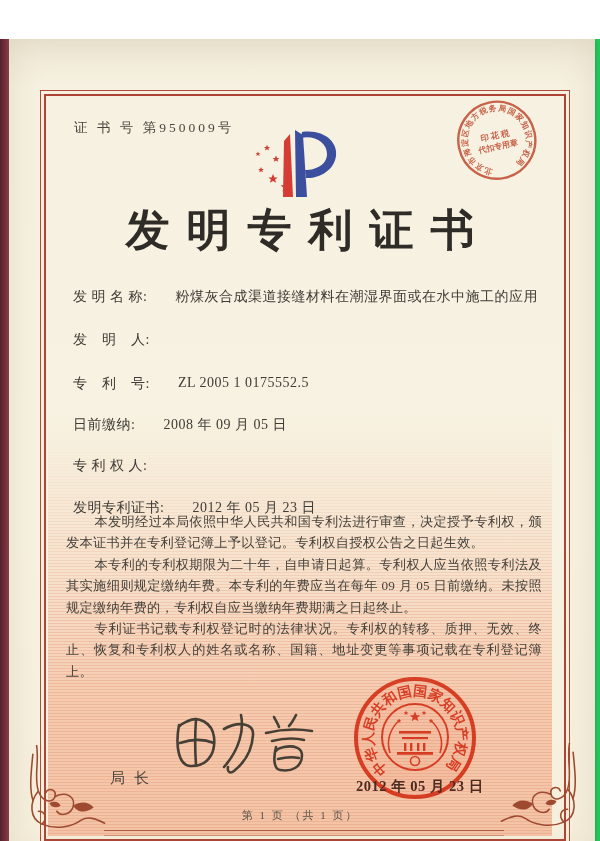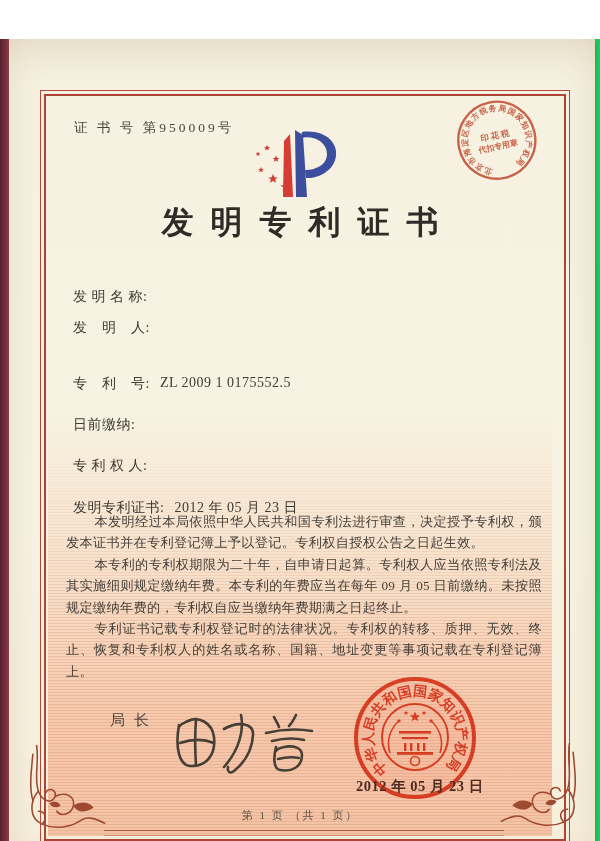--- a/index.html
+++ b/index.html
@@ -27,28 +27,28 @@
   
   .foot-line{position:absolute;left:104px;top:791px;width:400px;height:4px;
          border-top:1.2px solid rgba(160,74,49,.8);border-bottom:1px solid rgba(160,74,49,.45);}
   .flourish{position:absolute;width:84px;height:92px;}
   .flourish.left{left:24px;top:706px;}
   .flourish.right{left:498px;top:704px;transform:scaleX(-1);}
   
   .cert-no{position:absolute;left:74px;top:80px;font-size:13.5px;letter-spacing:3px;color:#4c463e;}
   .logo{position:absolute;left:246px;top:88px;width:104px;height:84px;}
   .title{position:absolute;left:0;top:162px;width:600px;text-align:center;
-         font-size:32px;font-weight:600;color:#2f2c28;letter-spacing:17px;text-indent:17px;}
-  .field-row{position:absolute;left:73px;display:flex;gap:10px;font-size:14px;
+         font-size:44px;font-weight:600;color:#2f2c28;letter-spacing:17px;text-indent:17px;}
+  .field-row{position:absolute;left:73px;display:flex;gap:28px;font-size:14px;
          letter-spacing:.5px;color:#3f3b35;white-space:nowrap;}
   .field-label{flex:none;}
   .paras{position:absolute;left:66px;top:472px;width:476px;font-size:13.2px;
          line-height:21.4px;color:#46413a;text-align:justify;letter-spacing:.3px;}
   .paras p{margin:0;text-indent:2.15em;}
-  .sig-title{position:absolute;left:110px;top:672px;font-size:15px;letter-spacing:9px;color:#4a443c;}
+  .sig-title{position:absolute;left:110px;top:730px;font-size:15px;letter-spacing:9px;color:#4a443c;}
   .sig-svg{position:absolute;left:166px;top:666px;width:152px;height:82px;}
   .big-seal{position:absolute;left:350px;top:634px;width:132px;height:132px;
          mix-blend-mode:multiply;opacity:.95;}
   .seal-date{position:absolute;left:356px;top:738px;font-size:14.5px;font-weight:600;
          letter-spacing:.5px;color:#4e2b20;z-index:7;}
   .tax-stamp{position:absolute;left:454px;top:58px;width:88px;height:88px;
          transform:rotate(-12deg);mix-blend-mode:multiply;opacity:.88;}
   .footer{position:absolute;left:0;top:769px;width:600px;text-align:center;
          font-size:11px;letter-spacing:2px;color:#5a544a;}
   .z2{z-index:2}.z3{z-index:3}.z4{z-index:4}.z5{z-index:5}
@@ -112,30 +112,32 @@
       <use href="#star1" transform="translate(15,43) scale(0.30)"></use>
       <use href="#star1" transform="translate(27,52) scale(0.50)"></use>
       <use href="#star1" transform="translate(40,60) scale(0.58)"></use>
     </g>
   </svg>
 
   <div class="title z4">发明专利证书</div>
 
   <div class="field-row z4" style="top:249px">
     <span class="field-label">发 明 名 称:</span>
-  </div>
-  <div class="field-row z4" style="top:280px">
+    <span class="field-value">粉煤灰合成渠道接缝材料在潮湿界面或在水中施工的应用</span>
+  </div>
+  <div class="field-row z4" style="top:292px">
     <span class="field-label">发　明　人:</span>
   </div>
   <div class="field-row z4" style="top:336px">
     <span class="field-label">专　利　号:</span>
-    <span class="field-value">ZL 2009 1 0175552.5</span>
+    <span class="field-value">ZL 2005 1 0175552.5</span>
   </div>
   <div class="field-row z4" style="top:377px">
     <span class="field-label">日前缴纳:</span>
+    <span class="field-value">2008 年 09 月 05 日</span>
   </div>
   <div class="field-row z4" style="top:418px">
     <span class="field-label">专 利 权 人:</span>
   </div>
   <div class="field-row z4" style="top:460px">
     <span class="field-label">发明专利证书:</span>
     <span class="field-value">2012 年 05 月 23 日</span>
   </div>
 
   <div class="paras z4">

